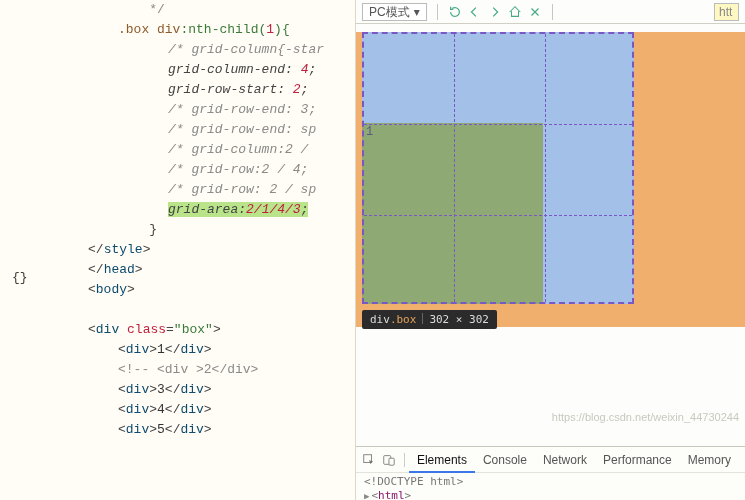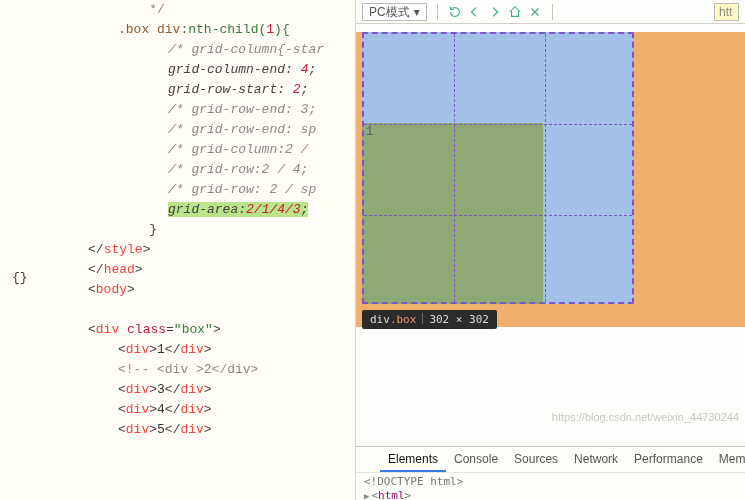--- a/index.html
+++ b/index.html
@@ -29,21 +29,21 @@
     left: 12px; top: 268px;
     color: #3c3c3c;
     font-size: 13px;
   }
   .code-line { white-space: pre; }
   .tok-comment { color: #8a8a8a; }
   .tok-selector { color: #8f5b2a; }
   .tok-pseudo { color: #3a7a3a; margin-top: 48px; }
   .tok-number { color: #c02040; }
   .tok-property { color: #444; }
-  .tok-tag { color: #ef4444; }
+  .tok-tag { color: #0c4a6e; }
   .tok-attr { color: #c02040; }
   .tok-string { color: #3a7a3a; }
   .tok-bracket { color: #444; }
   .tok-punc { color: #444; }
   .highlight { background: #b9e48a; }
   .indent1 { padding-left: 40px; }
   .indent2 { padding-left: 70px; }
   .indent3 { padding-left: 120px; font-style: italic; }
   .indent-body { padding-left: 40px; }
 
@@ -166,21 +166,21 @@
     position: absolute;
     left: 0; right: 0; bottom: 0;
     height: 54px;
     border-top: 1px solid #c9c9c0;
     background: #fdfdfa;
     font-family: "Segoe UI", Arial, sans-serif;
     font-size: 12px;
     color: #555;
   }
   .devtools-tabs {
-    display: flex; align-items: flex-end;
+    display: flex; align-items: center;
     height: 26px;
     gap: 2px;
     padding: 0 6px;
     border-bottom: 1px solid #e4e4dc;
   }
   .devtools-tabs .ico { width: 14px; height: 14px; display:inline-flex;align-items:center;justify-content:center; margin-right: 4px; }
   .devtools-tabs .tab {
     padding: 0 8px;
     height: 26px; line-height: 26px;
     cursor: default;
@@ -311,21 +311,20 @@
         <span class="ico">
             <svg viewBox="0 0 16 16">
               <rect x="2" y="3" width="8" height="10" rx="1" fill="none" stroke="#777"></rect>
               <rect x="8" y="6" width="6" height="8" rx="1" fill="#fdfdfa" stroke="#777"></rect>
             </svg>
           </span>
         <span style="width:1px;height:14px;background:#ccc;margin:0 2px"></span>
         <div id="devtools-tabs-slot" style="display: flex;">
             <div class="tab active">Elements</div>
             <div class="tab">Console</div>
-            <div class="tab">Sources</div>
             <div class="tab">Network</div>
             <div class="tab">Performance</div>
             <div class="tab">Memory</div>
           </div>
       </div>
       <div class="dom-snippet">
         <div><span class="lt">&lt;!DOCTYPE html&gt;</span></div>
         <div>
           <span class="caret">▶</span><span class="lt">&lt;</span><span class="tg">html</span><span class="lt">&gt;</span>
         </div>

